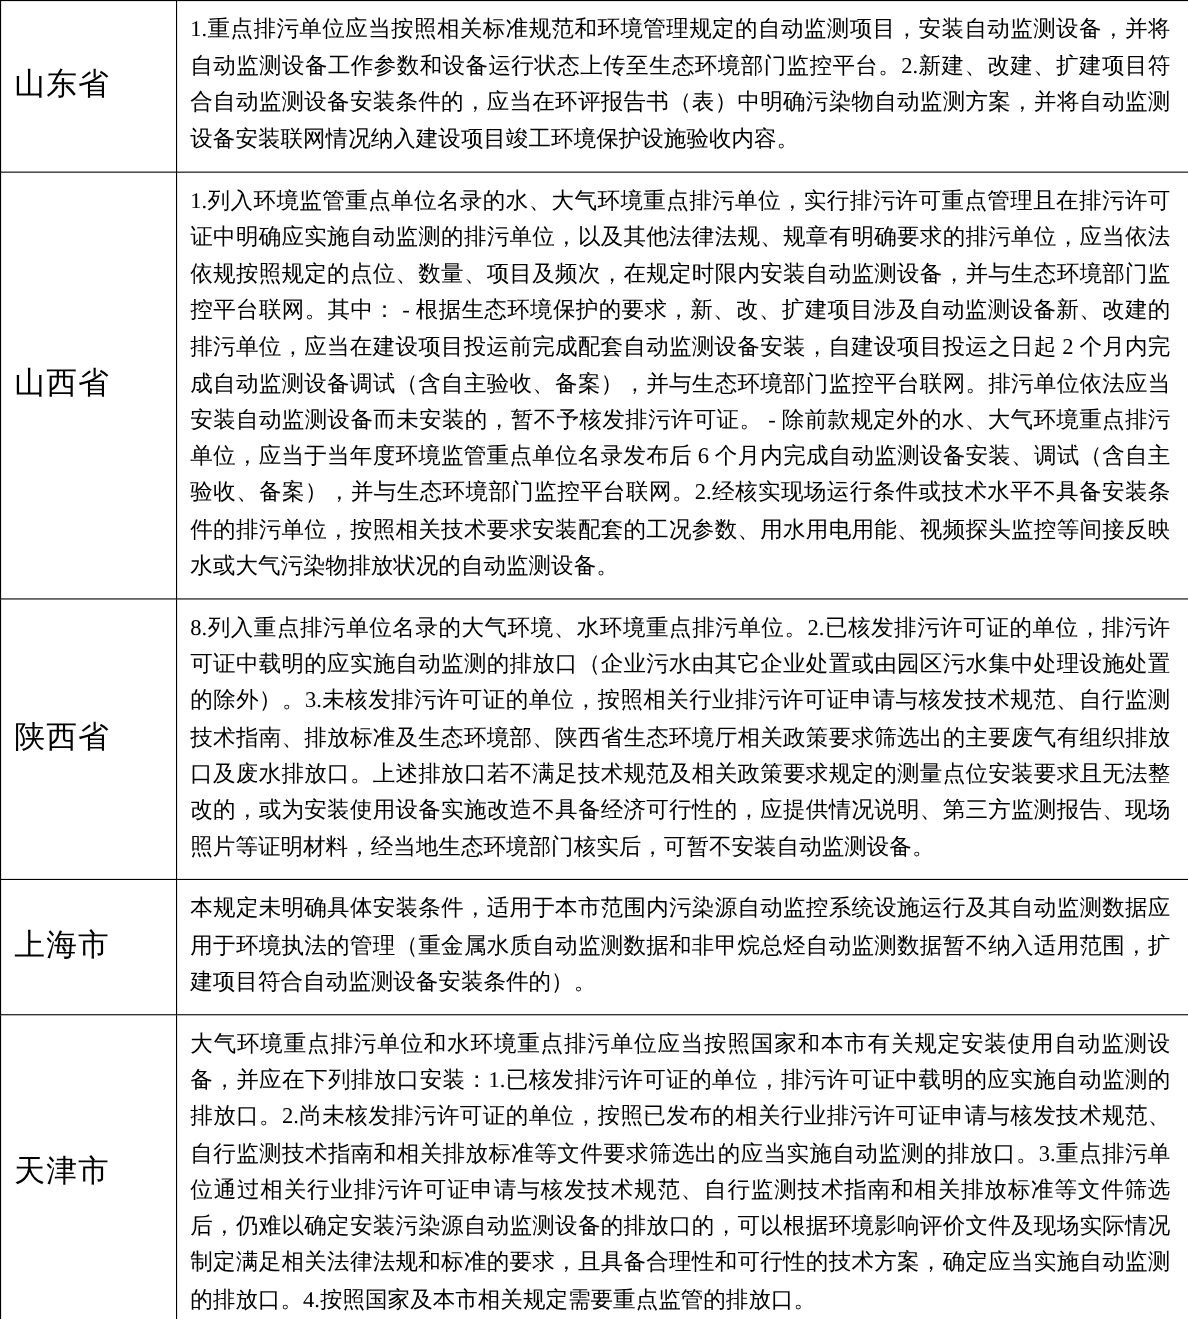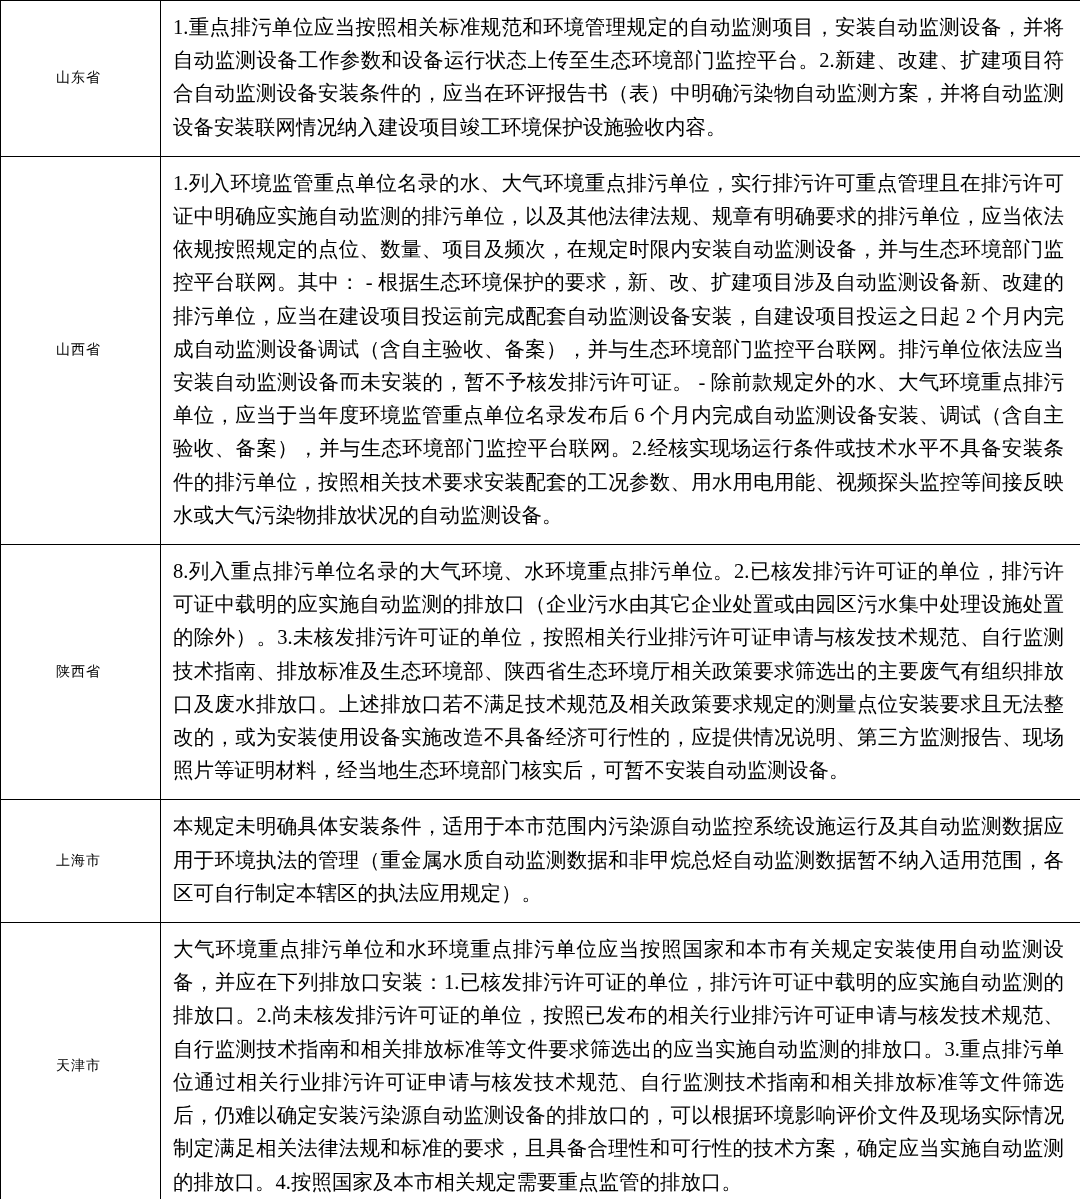--- a/index.html
+++ b/index.html
@@ -25,22 +25,21 @@
     table-layout: fixed;
   }
   table.reg-table td {
     border: 1px solid #000000;
     vertical-align: middle;
     padding: 10px 16px 12px 12px;
     box-sizing: border-box;
   }
   td.province {
     width: 160px;
-    text-align: center;
-    font-size: 14px;
+    font-size: 28px;
     line-height: 1.5;
     letter-spacing: 1px;
     vertical-align: middle;
     padding: 10px 6px;
   }
   td.content {
     width: 920px;
     font-size: 20.5px;
     line-height: 1.62;
     text-align: justify;
@@ -74,21 +73,21 @@
       </tr>
       <tr>
         <td class="province">陕西省</td>
         <td class="content">
           <span class="content-text">8.列入重点排污单位名录的大气环境、水环境重点排污单位。2.已核发排污许可证的单位，排污许可证中载明的应实施自动监测的排放口（企业污水由其它企业处置或由园区污水集中处理设施处置的除外）。3.未核发排污许可证的单位，按照相关行业排污许可证申请与核发技术规范、自行监测技术指南、排放标准及生态环境部、陕西省生态环境厅相关政策要求筛选出的主要废气有组织排放口及废水排放口。上述排放口若不满足技术规范及相关政策要求规定的测量点位安装要求且无法整改的，或为安装使用设备实施改造不具备经济可行性的，应提供情况说明、第三方监测报告、现场照片等证明材料，经当地生态环境部门核实后，可暂不安装自动监测设备。</span>
         </td>
       </tr>
       <tr>
         <td class="province">上海市</td>
         <td class="content">
-          <span class="content-text">本规定未明确具体安装条件，适用于本市范围内污染源自动监控系统设施运行及其自动监测数据应用于环境执法的管理（重金属水质自动监测数据和非甲烷总烃自动监测数据暂不纳入适用范围，各区可自行制定本辖区的执法应用规定）。</span>
+          <span class="content-text">本规定未明确具体安装条件，适用于本市范围内污染源自动监控系统设施运行及其自动监测数据应用于环境执法的管理（重金属水质自动监测数据和非甲烷总烃自动监测数据暂不纳入适用范围，扩建项目符合自动监测设备安装条件的）。</span>
         </td>
       </tr>
       <tr>
         <td class="province">天津市</td>
         <td class="content">
           <span class="content-text">大气环境重点排污单位和水环境重点排污单位应当按照国家和本市有关规定安装使用自动监测设备，并应在下列排放口安装：1.已核发排污许可证的单位，排污许可证中载明的应实施自动监测的排放口。2.尚未核发排污许可证的单位，按照已发布的相关行业排污许可证申请与核发技术规范、自行监测技术指南和相关排放标准等文件要求筛选出的应当实施自动监测的排放口。3.重点排污单位通过相关行业排污许可证申请与核发技术规范、自行监测技术指南和相关排放标准等文件筛选后，仍难以确定安装污染源自动监测设备的排放口的，可以根据环境影响评价文件及现场实际情况制定满足相关法律法规和标准的要求，且具备合理性和可行性的技术方案，确定应当实施自动监测的排放口。4.按照国家及本市相关规定需要重点监管的排放口。</span>
         </td>
       </tr>
 
     </tbody>

